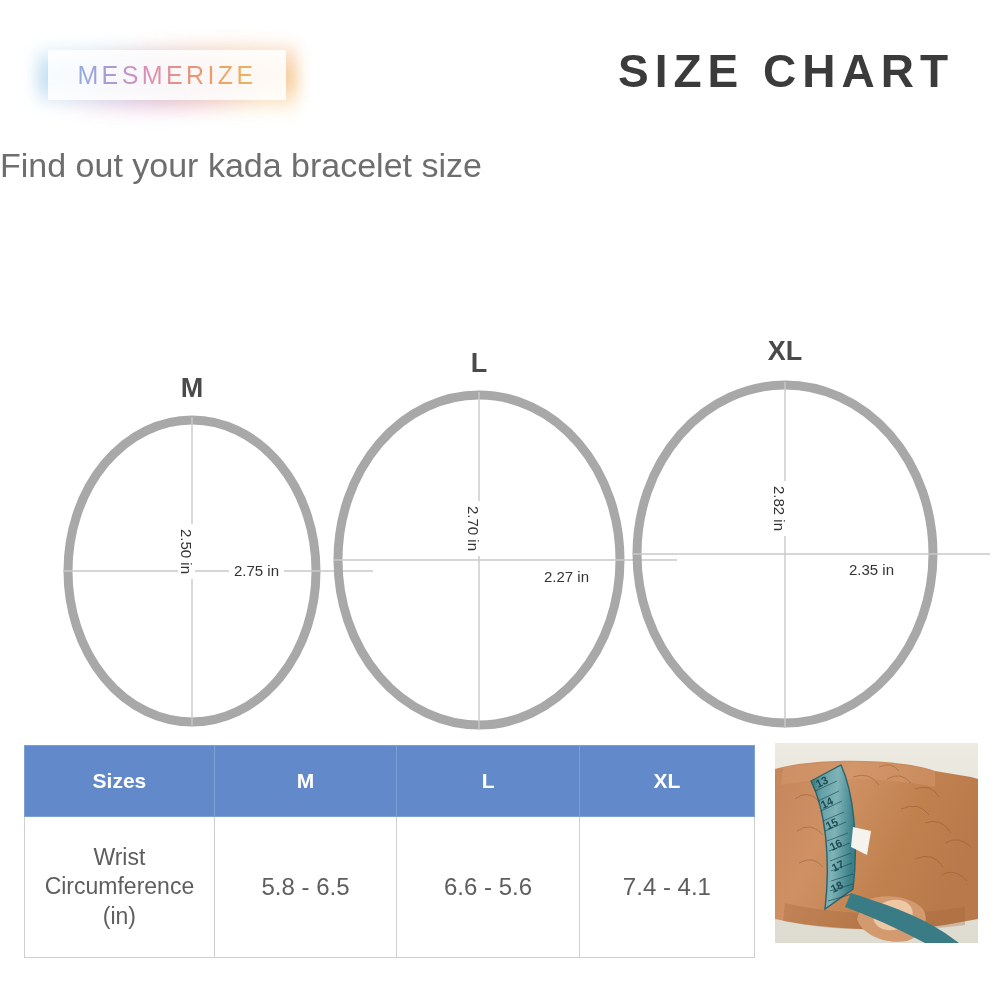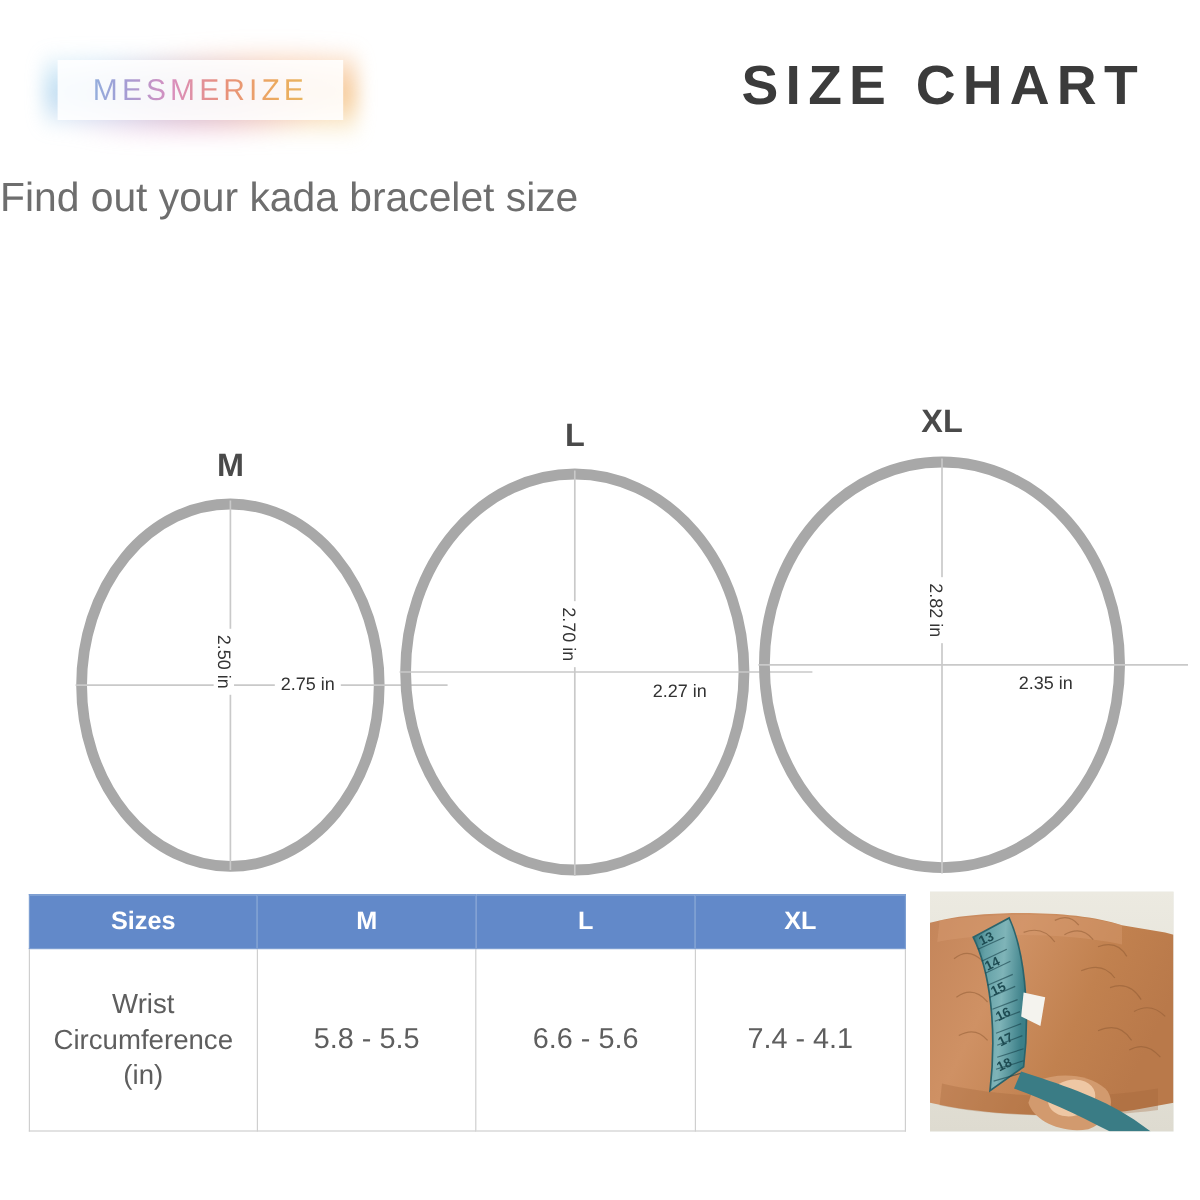--- a/index.html
+++ b/index.html
@@ -87,21 +87,21 @@
     border-collapse: collapse;
     table-layout: fixed;
   }
   #size-table th, #size-table td {
     border: 1px solid #cfcfcf;
     text-align: center; vertical-align: middle;
   }
   #size-table thead th {
     background: #6289c9; color: #ffffff;
     font-size: 21px; font-weight: 700;
-    height: 45px; border-color: #7e9fd2;
+    height: 71px; border-color: #7e9fd2;
   }
   #size-table tbody td {
     background: #ffffff; color: #5e5e5e;
     font-size: 24px; font-weight: 400;
     height: 141px; line-height: 1.28;
   }
   #size-table tbody td.rowhead { font-size: 23px; margin-left: 44px; }
 
   
   #photo {
@@ -178,21 +178,21 @@
         <th style="width:24%">XL</th>
       </tr>
     </thead>
     <tbody>
       <tr>
         <td class="rowhead">
           <span>Wrist</span><br>
           <span>Circumference</span><br>
           <span>(in)</span>
         </td>
-        <td>5.8 - 5.5</td>
+        <td>5.8 - 6.5</td>
         <td>6.6 - 5.6</td>
         <td>7.4 - 4.1</td>
       </tr>
     </tbody>
   </table>
 
   <div id="photo">
     <svg width="203" height="200" viewBox="0 0 203 200">
       <defs>
         <linearGradient id="skin" x1="0" y1="0" x2="1" y2="0.4">

